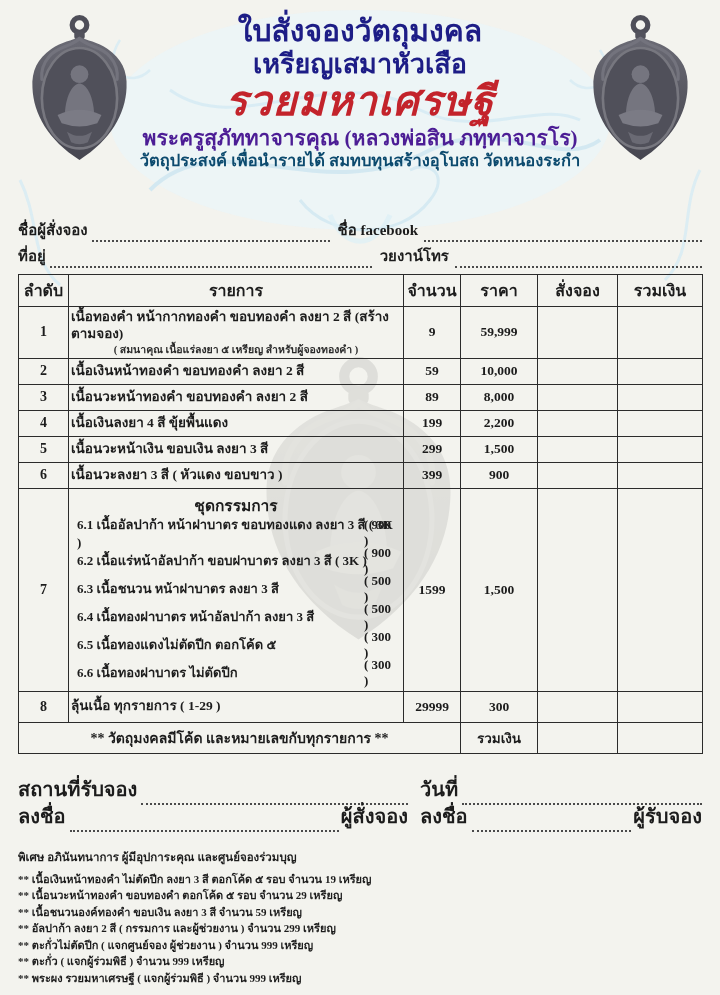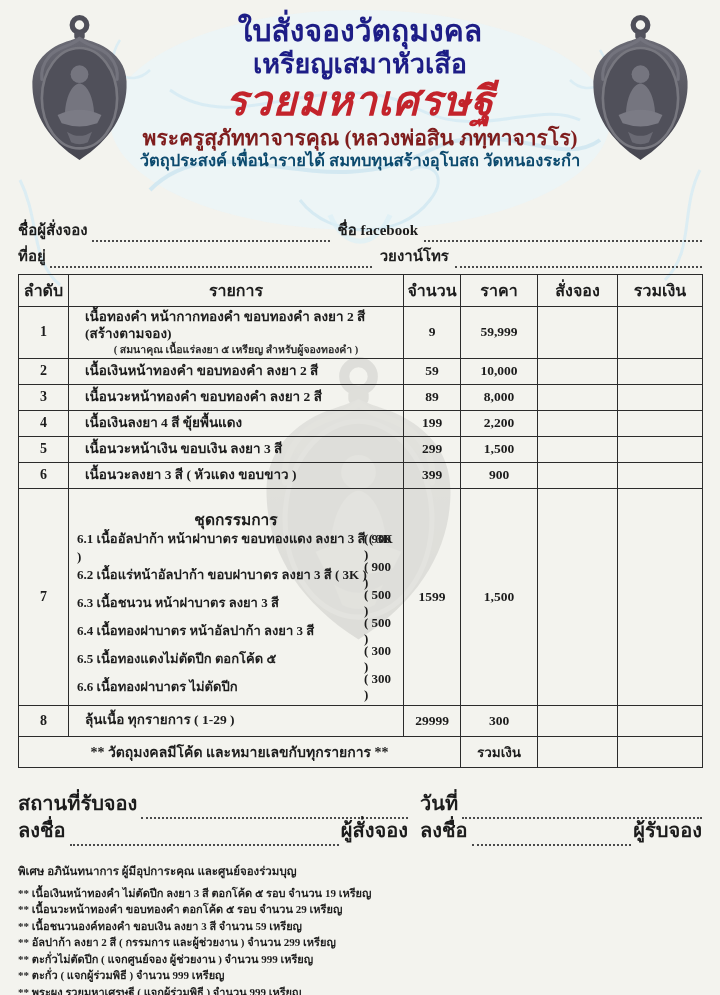--- a/index.html
+++ b/index.html
@@ -14,43 +14,43 @@
   
   .header { position:relative; height:210px; }
   .header-bg { position:absolute; top:0; left:0; z-index:0; }
   .amulet { position:absolute; z-index:1; }
   .amulet.left  { top:14px; left:22px; }
   .amulet.right { top:14px; left:583px; }
   .titles { position:relative; z-index:2; text-align:center; padding-top:14px; }
   .t1 { font-size:30px; font-weight:bold; color:#1d1d86; line-height:1.15; }
   .t2 { font-size:27px; font-weight:bold; color:#1d1d86; line-height:1.15; }
   .t3 { font-size:41px; font-weight:bold; font-style:italic; color:#c3232b; line-height:1.05; letter-spacing:1px; }
-  .t4 { font-size:21px; font-weight:bold; color:#7f1d1d; line-height:1.25; margin-top:2px; }
+  .t4 { font-size:21px; font-weight:bold; color:#4c1d95; line-height:1.25; margin-top:2px; }
   .t5 { font-size:16.5px; font-weight:bold; color:#0c4a6e; line-height:1.2; }
   
   .formlines { position:relative; z-index:2; padding:6px 18px 0 18px; }
   .fline { display:flex; align-items:flex-end; height:26px; font-size:15px; font-weight:bold; }
   .fline .lbl { white-space:nowrap; padding-right:4px; }
   .fline .mid { white-space:nowrap; padding:0 6px 0 8px; }
   .dots { flex:1; border-bottom:2px dotted #4a4a4a; height:18px; }
   .dots.w1 { flex:0 0 238px; }
   .dots.w2 { flex:0 0 322px; }
   
   .ordertable { position:relative; z-index:2; margin:6px 0 0 18px; border-collapse:collapse; table-layout:fixed; width:684px; background:transparent; }
   .ordertable th, .ordertable td { border:1.5px solid #2b2b2b; vertical-align:middle; }
   .ordertable thead th { font-size:16px; font-weight:bold; height:32px; text-align:center; }
   .cell-no { text-align:center; font-size:14px; font-weight:bold; }
-  .cell-item { padding:2px 16px; font-size:13.5px; font-weight:bold; line-height:1.25; }
+  .cell-item { padding:2px 2px; font-size:13.5px; font-weight:bold; line-height:1.25; }
   .cell-num { text-align:center; font-size:13.5px; font-weight:bold; }
   .r1 { height:46px; }
   .rS { height:26px; }
   .r8 { height:31px; }
   .subnote { font-size:10.5px; font-weight:bold; text-align:center; color:#2a2a2a; }
   .committee-cell { padding:4px 8px; vertical-align:top; }
-  .c-head { text-align:center; font-size:15.5px; font-weight:bold; height:26px; line-height:26px;margin-top:14px; }
+  .c-head { text-align:center; font-size:15.5px; font-weight:bold; height:26px; line-height:26px; }
   .c-line { position:relative; height:28px; display:flex; align-items:center; font-size:13px; font-weight:bold; }
   .c-paren { position:absolute; left:287px; }
   .sum-text { text-align:center; font-size:14px; font-weight:bold; height:31px; }
   
   .footer { position:relative; z-index:2; padding:24px 18px 0 18px; }
   .frow { display:flex; }
   .fcol-l { width:390px; }
   .fcol-r { width:282px; margin-left:12px; }
   .sline { display:flex; align-items:flex-end; height:27px; font-size:20px; font-weight:bold; }
   .sline .lbl { white-space:nowrap; padding-right:4px; }

